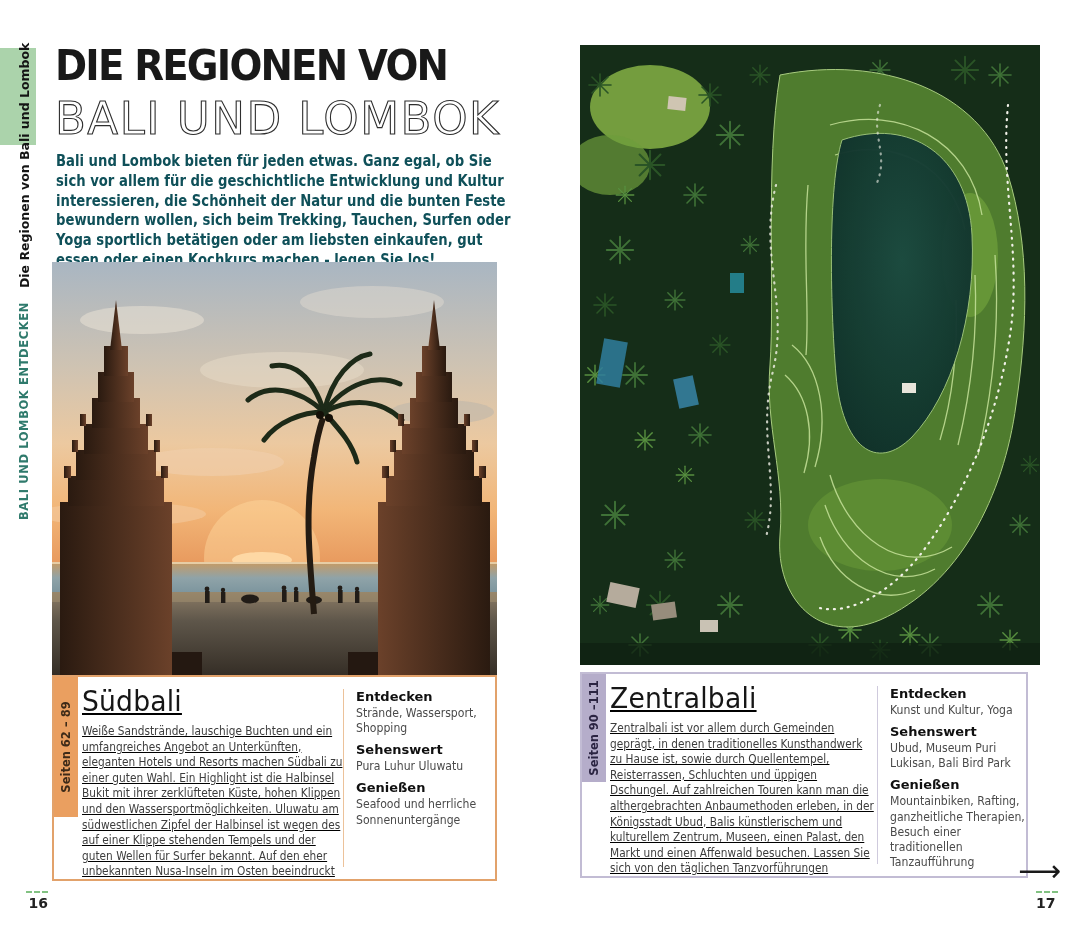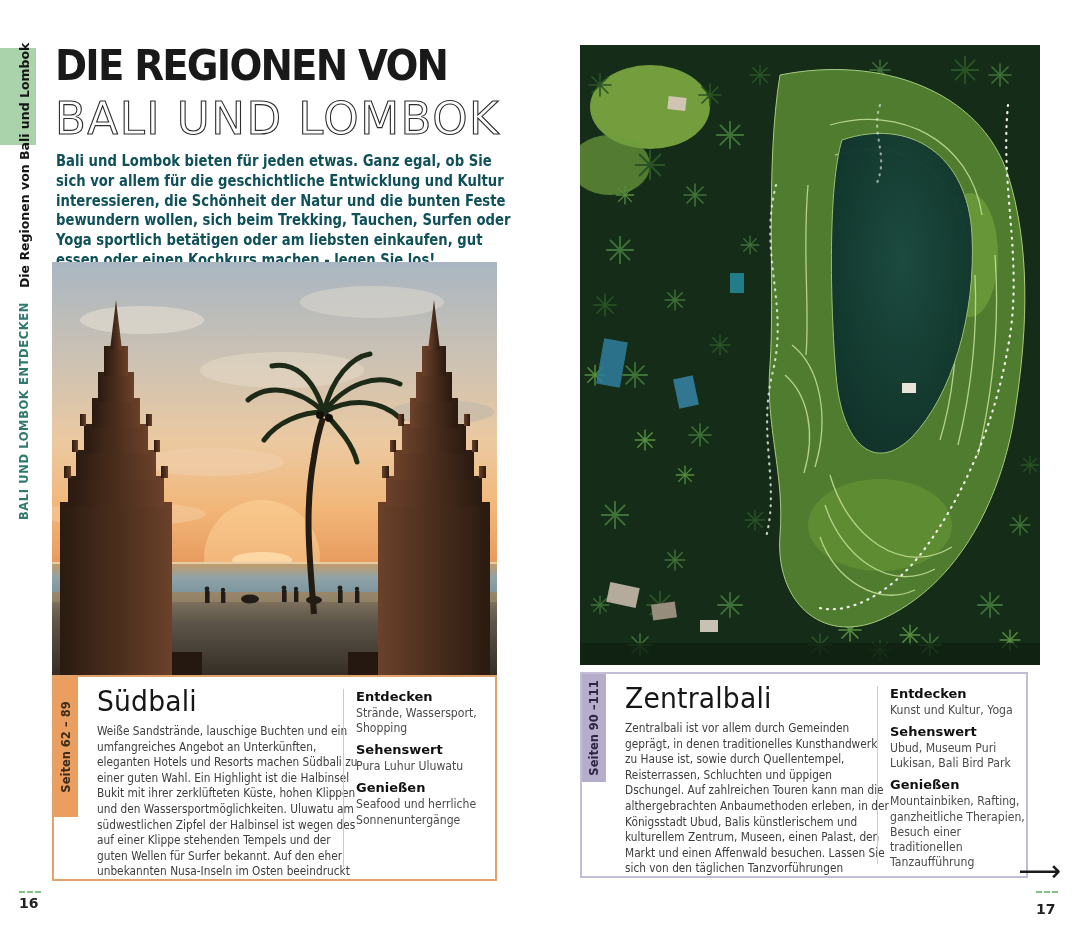--- a/index.html
+++ b/index.html
@@ -29,42 +29,42 @@
   .rbox{position:absolute;box-sizing:border-box;overflow:hidden;background:#fff;}
   .rbox.orange{left:52px;top:675px;width:445px;height:206px;border:2px solid #e2a26b;}
   .rbox.lav{left:580px;top:672px;width:448px;height:206px;border:2px solid #c2bcd4;}
   .tab{position:absolute;left:0;top:0;width:24px;}
   .rbox.orange .tab{height:140px;background:#ea9f60;}
   .rbox.lav .tab{height:108px;background:#b5adca;}
   .tabtxt{position:absolute;left:0;top:0;height:24px;line-height:24px;text-align:center;
           transform-origin:0 0;font-size:11.5px;font-weight:bold;white-space:nowrap;}
   .rbox.orange .tabtxt{width:140px;transform:rotate(-90deg) translateX(-140px);color:#3d2a18;}
   .rbox.lav .tabtxt{width:108px;transform:rotate(-90deg) translateX(-108px);color:#2b2442;}
-  .rmain{position:absolute;left:43px;top:8px;width:268px;}
+  .rmain{position:absolute;left:28px;top:8px;width:268px;text-decoration:underline;}
   .rtitle{font-size:28px;font-weight:400;color:#161616;letter-spacing:.2px;margin:0 0 5px 0;
           transform:scaleX(.95);transform-origin:0 0;white-space:nowrap;}
   .rbody{font-size:12.6px;line-height:1.24;color:#3d3d3d;width:318px;
          transform:scaleX(.84);transform-origin:0 0;}
   .vdiv{position:absolute;top:12px;bottom:12px;width:1px;}
   .rbox.orange .vdiv{left:289px;background:#ecc29a;}
   .rbox.lav .vdiv{left:295px;background:#cfcadd;}
   .rcol{position:absolute;top:10px;width:140px;}
   .rbox.orange .rcol{left:302px;}
   .rbox.lav .rcol{left:308px;}
   .rc-h{font-size:13px;font-weight:bold;color:#101010;margin:7px 0 1px 0;}
   .rc-h:first-child{margin-top:2px;}
   .rc-i{font-size:12.4px;color:#4a4a4a;line-height:1.22;width:158px;
         transform:scaleX(.88);transform-origin:0 0;}
 
   
   .foot{position:absolute;display:flex;flex-direction:column;}
   .foot .dash{width:22px;border-top:2px dashed #82c282;margin-bottom:2px;}
   .foot .pgnum{font-size:14px;font-weight:bold;color:#222;}
-  .foot.left{left:19px;top:891px;}
-  .foot.right{left:1036px;top:891px;gap:6px;}
+  .foot.left{left:26px;top:891px;align-items:flex-end;}
+  .foot.right{left:1036px;top:891px;}
   .arrow{position:absolute;left:1018px;top:853px;font-size:30px;color:#1a1a1a;cursor:pointer;
          font-family:"DejaVu Sans",sans-serif;}
 </style>
 </head>
 <body>
 
 <div class="canvas">
 
   <div class="edge-green"></div>
   <div class="edge-rot">

